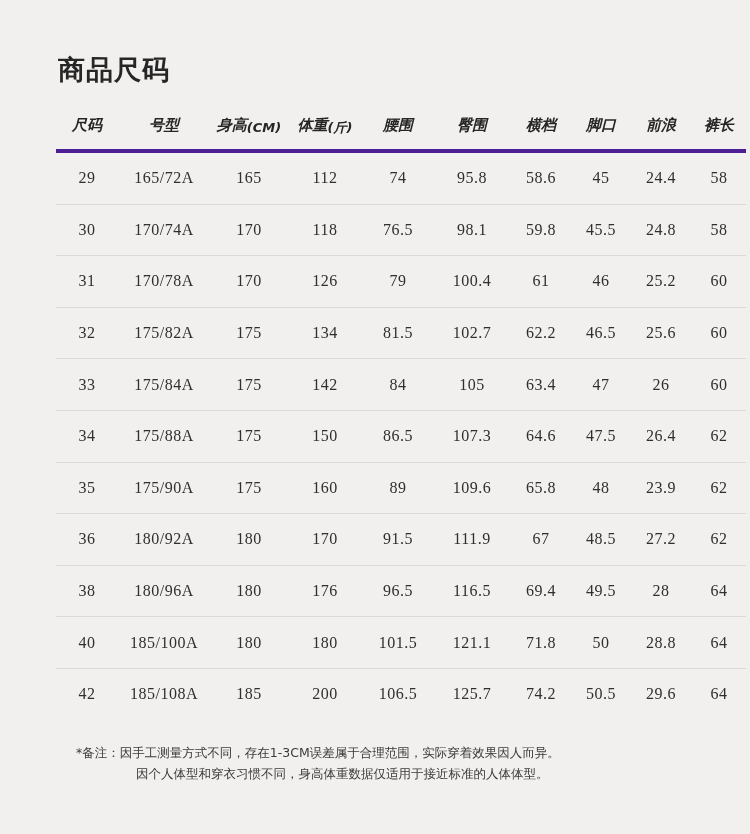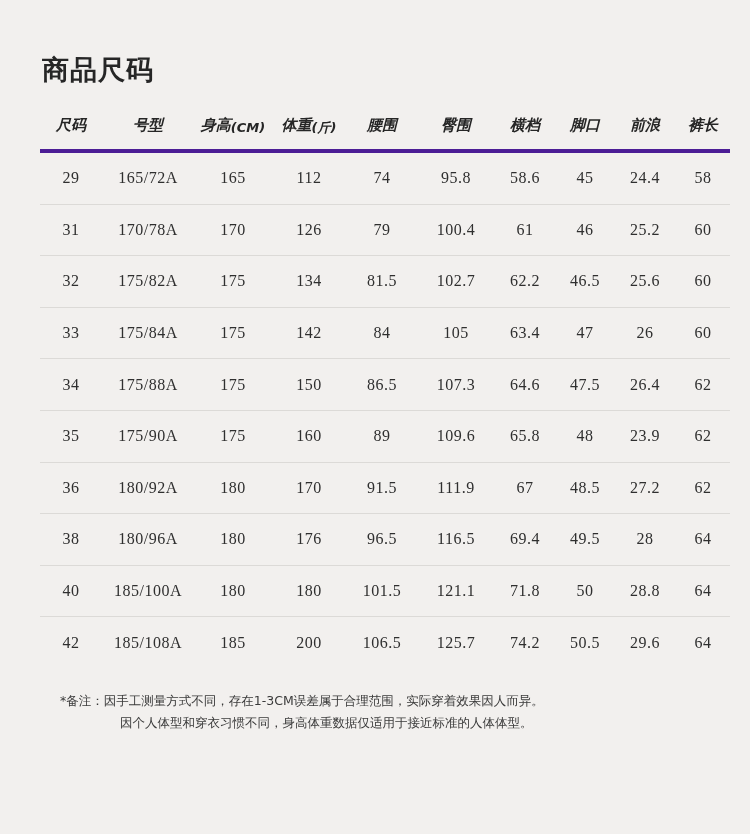--- a/index.html
+++ b/index.html
@@ -12,21 +12,21 @@
     background: #f2f0ee;
     font-family: "Liberation Serif", "DejaVu Serif", serif;
     color: #2b2b2b;
     overflow: hidden;
   }
   .page {
     position: relative;
     width: 750px;
     height: 734px;
     box-sizing: border-box;
-    padding: 0 40px;
+    padding: 0 56px;
   }
   .title {
     font-family: "DejaVu Sans", "Liberation Sans", sans-serif;
     font-weight: bold;
     font-size: 27px;
     letter-spacing: 1px;
     color: #262626;
     padding-top: 52px;
     padding-left: 2px;
     margin: 0 0 24px 0;
@@ -129,20 +129,32 @@
         <td>165</td>
         <td>112</td>
         <td>74</td>
         <td>95.8</td>
         <td>58.6</td>
         <td>45</td>
         <td>24.4</td>
         <td>58</td>
       </tr>
       <tr>
+        <td>30</td>
+        <td>170/74A</td>
+        <td>170</td>
+        <td>118</td>
+        <td>76.5</td>
+        <td>98.1</td>
+        <td>59.8</td>
+        <td>45.5</td>
+        <td>24.8</td>
+        <td>58</td>
+      </tr>
+      <tr>
         <td>31</td>
         <td>170/78A</td>
         <td>170</td>
         <td>126</td>
         <td>79</td>
         <td>100.4</td>
         <td>61</td>
         <td>46</td>
         <td>25.2</td>
         <td>60</td>

